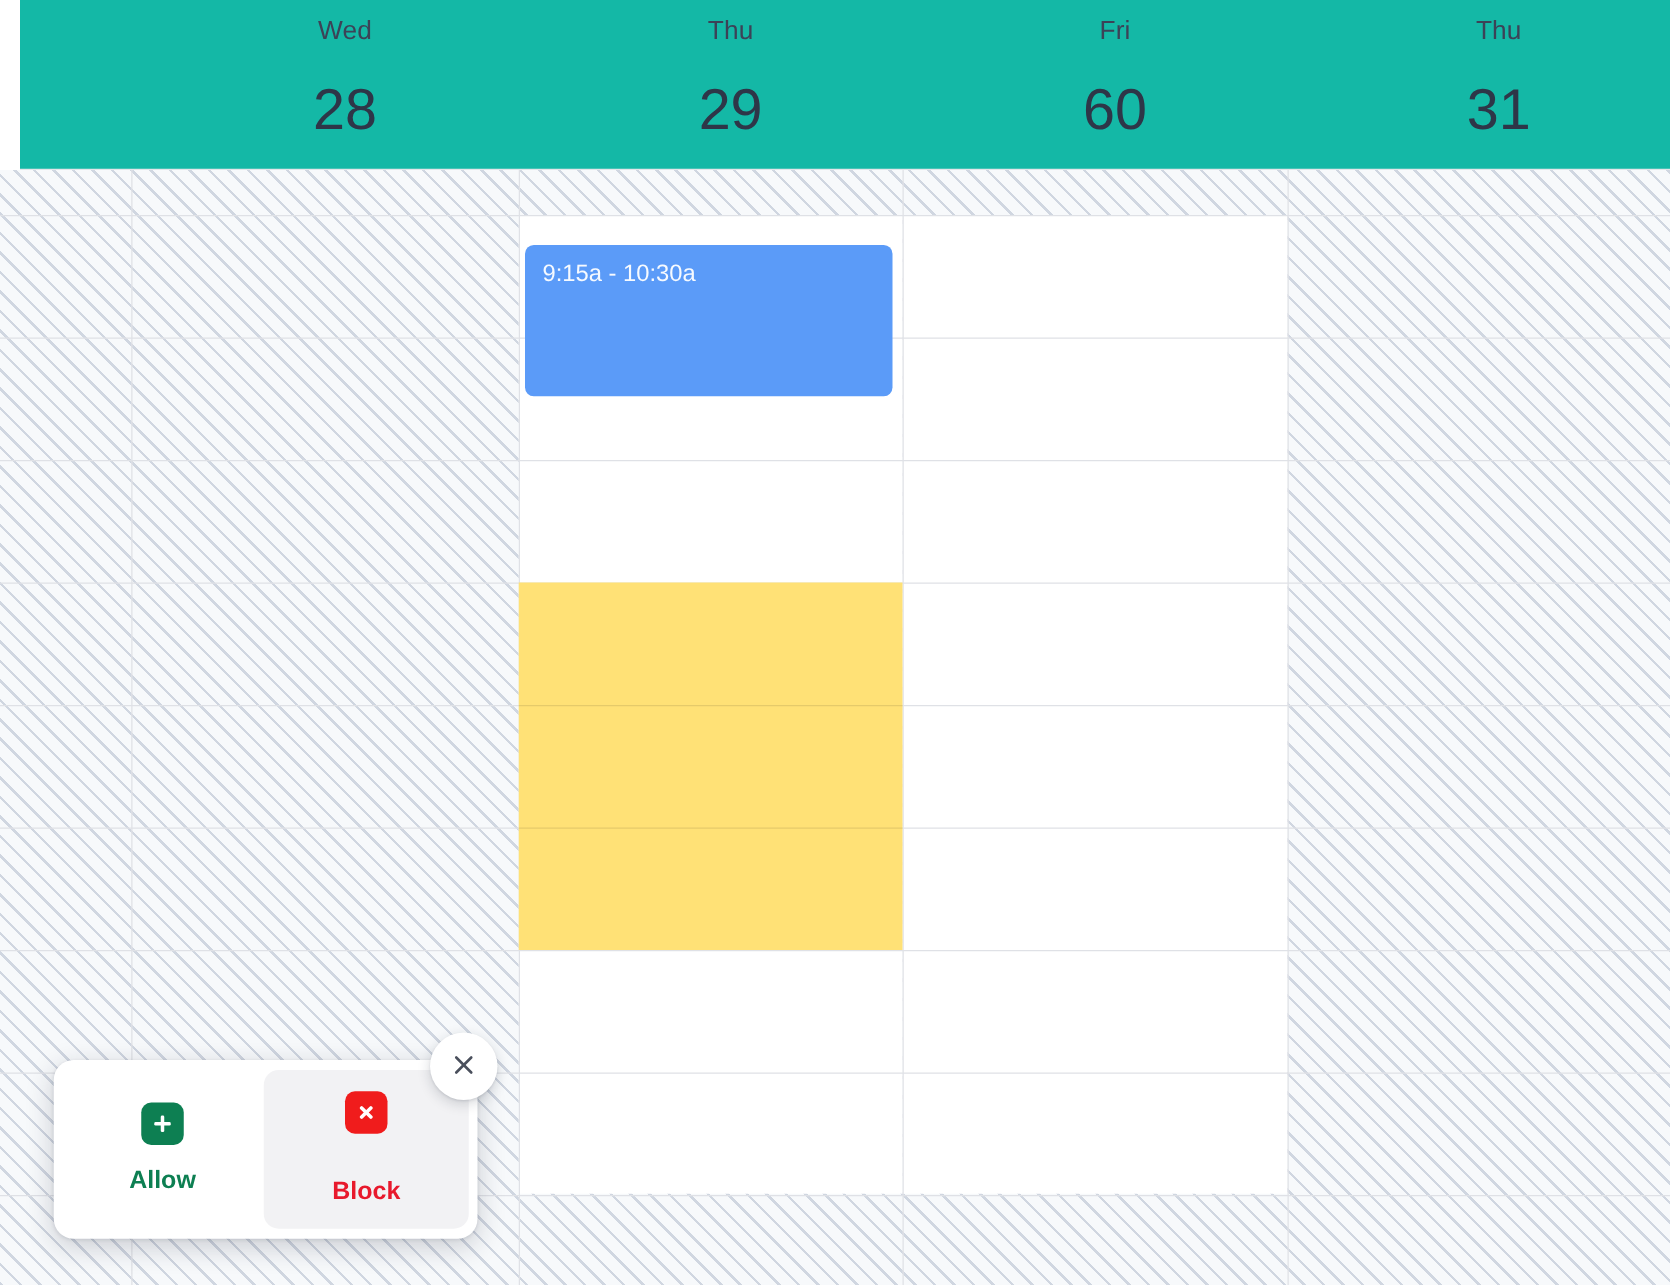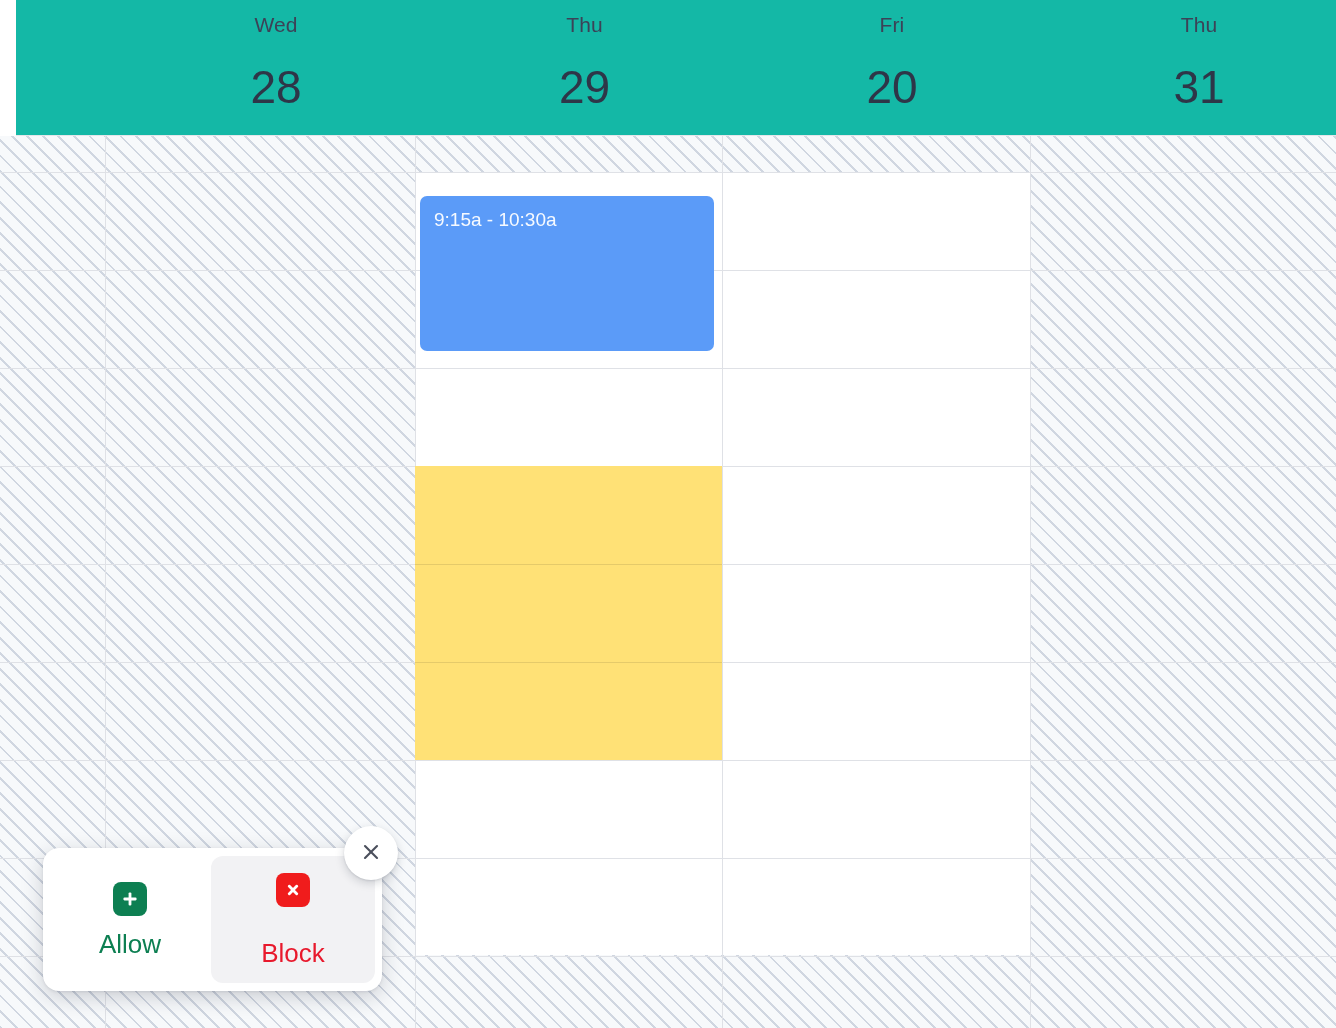--- a/index.html
+++ b/index.html
@@ -170,23 +170,23 @@
     border-radius: 8px;
     display: flex;
     align-items: center;
     justify-content: center;
     margin-bottom: 14px;
   }
   .perm-icon.allow { background: #0d7f52; }
   .perm-icon.block { background: #f01c1c; }
 
   .perm-label {
-    font-size: 26px;
+    font-size: 20px;
     line-height: 28px;
-    font-weight: 400;
+    font-weight: 700;
   }
   .perm-label.allow { color: #0d7f52; }
   .perm-label.block { color: #e8192c; }
 
   .close-btn {
     position: absolute;
     left: 344px;
     top: 826px;
     width: 54px;
     height: 54px;
@@ -211,21 +211,21 @@
     <div class="day-head" id="day-head-0" style="left: 105px; width: 310px;">
       <div class="day-name">Wed</div>
       <div class="day-num">28</div>
     </div>
     <div class="day-head" id="day-head-1" style="left: 415px; width: 307px;">
       <div class="day-name">Thu</div>
       <div class="day-num">29</div>
     </div>
     <div class="day-head" id="day-head-2" style="left: 722px; width: 308px;">
       <div class="day-name">Fri</div>
-      <div class="day-num">20</div>
+      <div class="day-num">60</div>
     </div>
     <div class="day-head" id="day-head-3" style="left: 1030px; width: 306px;">
       <div class="day-name">Thu</div>
       <div class="day-num">31</div>
     </div>
   </div>
 
   <div class="grid-body">
     <div class="hatch-bg"></div>
     <div id="avail-layer">
@@ -249,21 +249,21 @@
         <div class="vline" style="left: 722px;"></div>
         <div class="vline" style="left: 1030px;"></div>
       </div>
 
     <div id="busy-layer">
         <div class="busy-block" style="left: 415px; top: 330px; width: 307px; height: 294px; background: rgb(255, 225, 118);"></div>
         <div style="position: absolute; left: 415px; top: 428px; width: 307px; height: 1px; background: rgba(0, 0, 0, 0.1);"></div>
         <div style="position: absolute; left: 415px; top: 526px; width: 307px; height: 1px; background: rgba(0, 0, 0, 0.1);"></div>
       </div>
     <div id="event-layer">
-        <div class="event-blue" style="left: 420px; top: 60px; width: 294px; height: 155px; background: rgb(91, 155, 248);">
+        <div class="event-blue" style="left: 420px; top: 60px; width: 294px; height: 121px; background: rgb(91, 155, 248);">
           <div class="event-time">9:15a - 10:30a</div>
         </div>
       </div>
   </div>
 
   <div class="popup">
     <button class="perm-btn" id="allow-btn">
       <span class="perm-icon allow">
         <svg width="18" height="18" viewBox="0 0 18 18" aria-hidden="true">
           <rect x="7.6" y="2.4" width="2.8" height="13.2" rx="1.1" fill="#ffffff"></rect>

